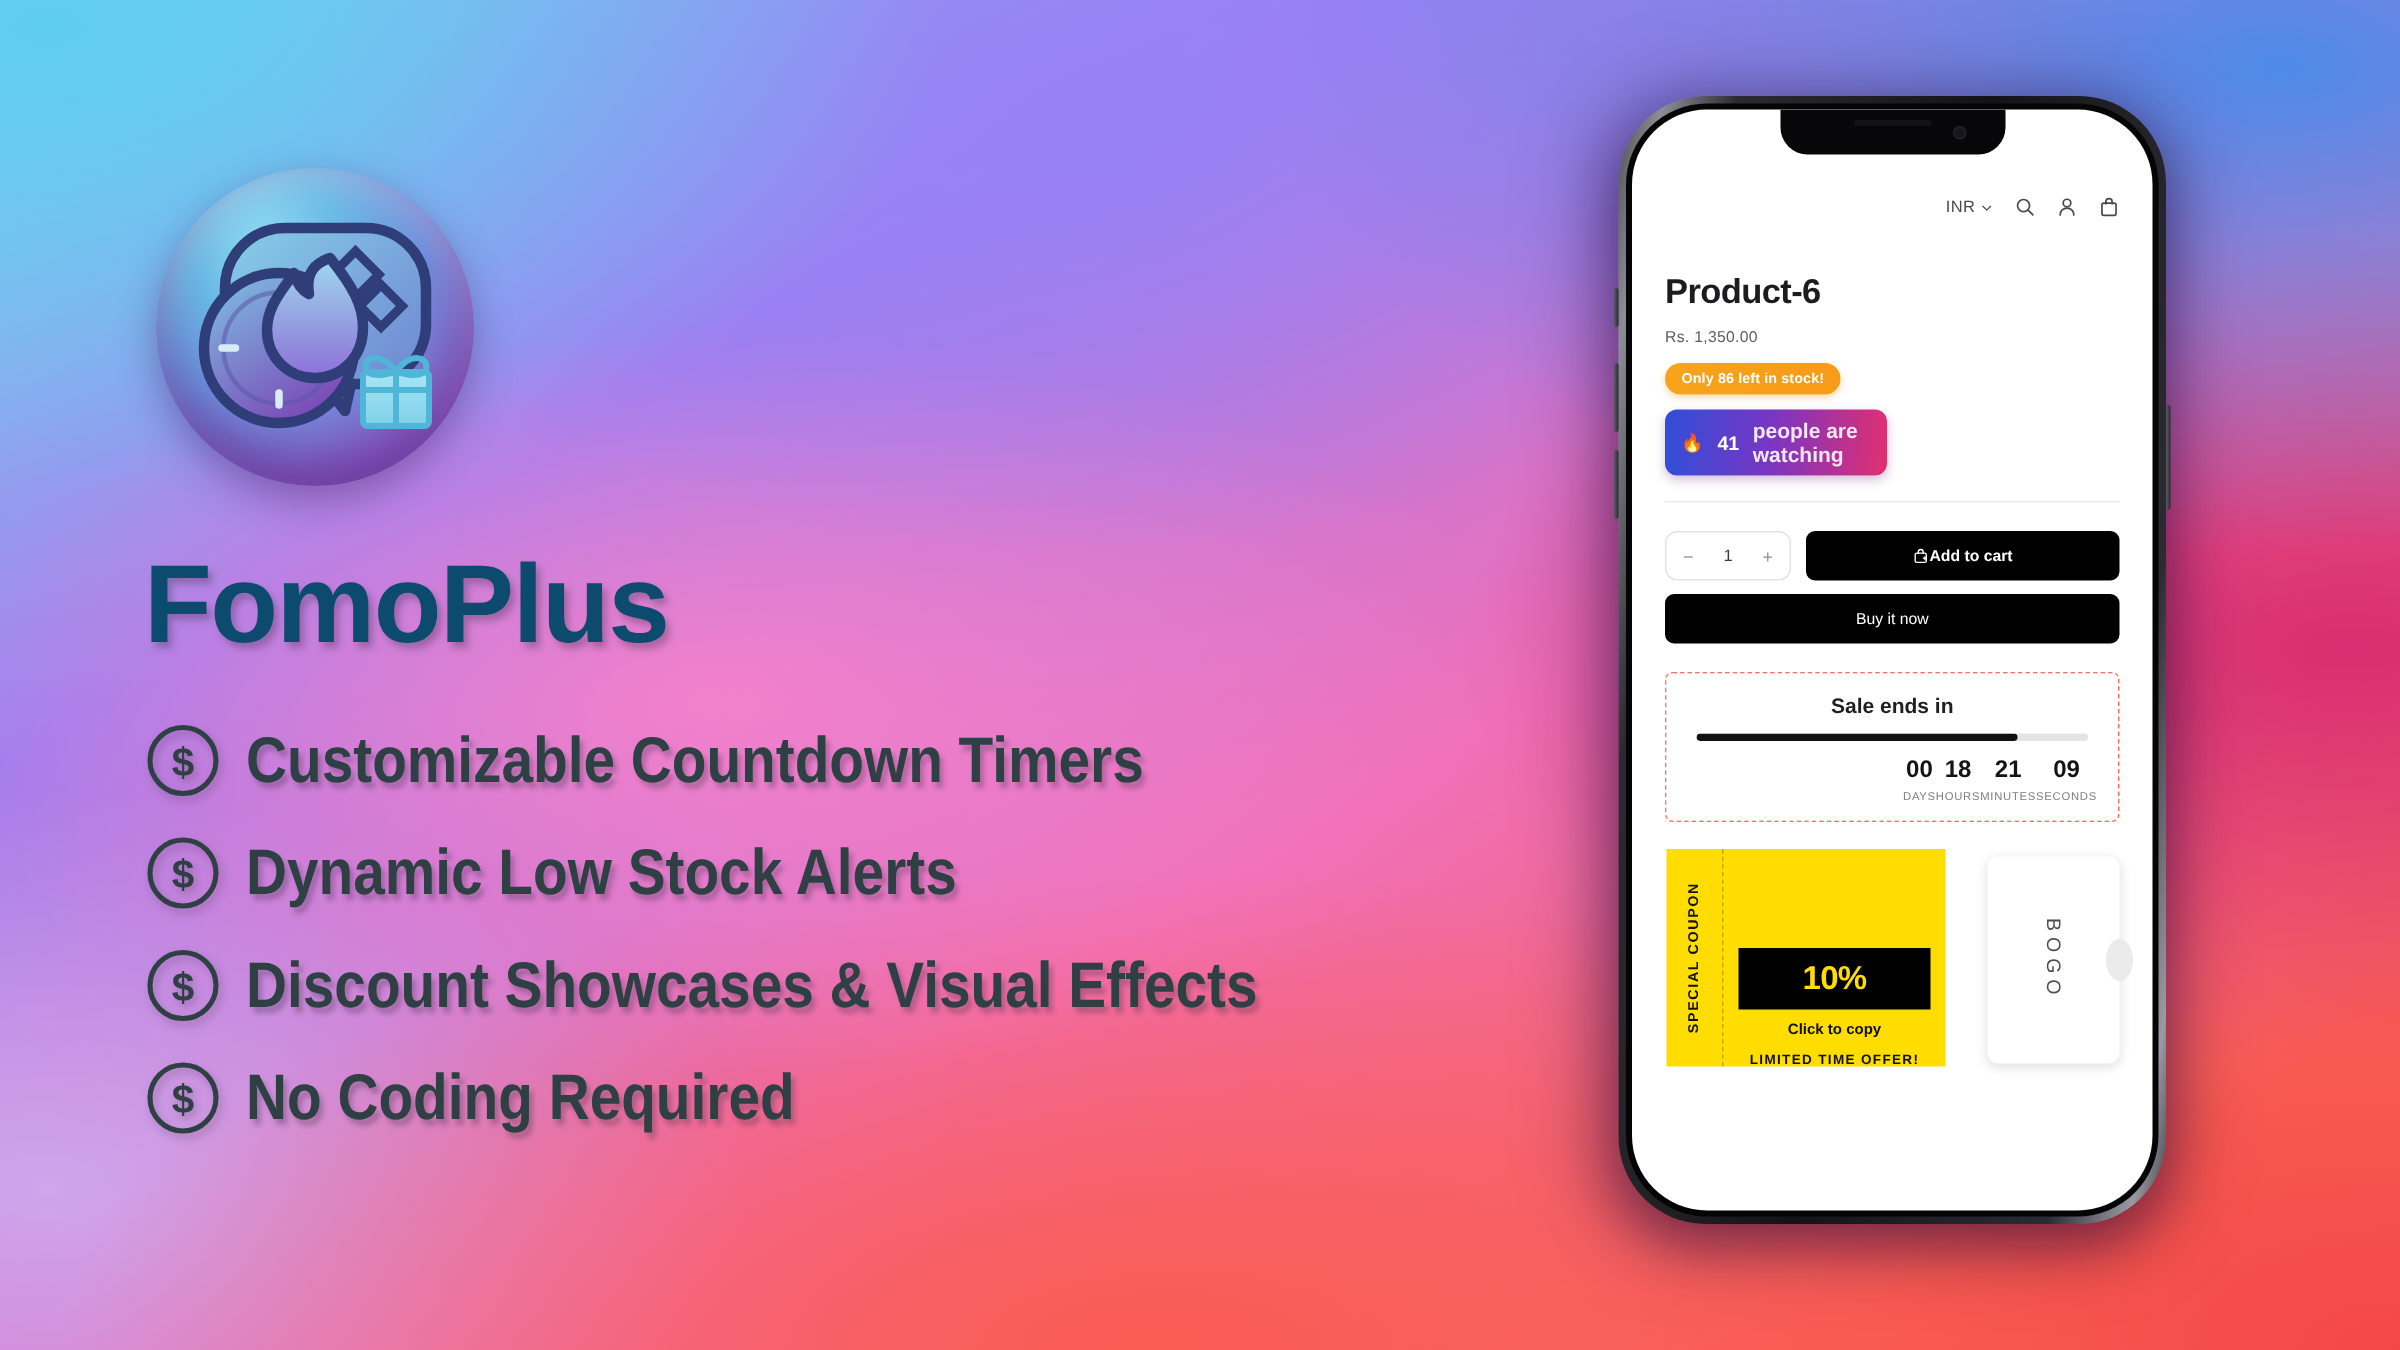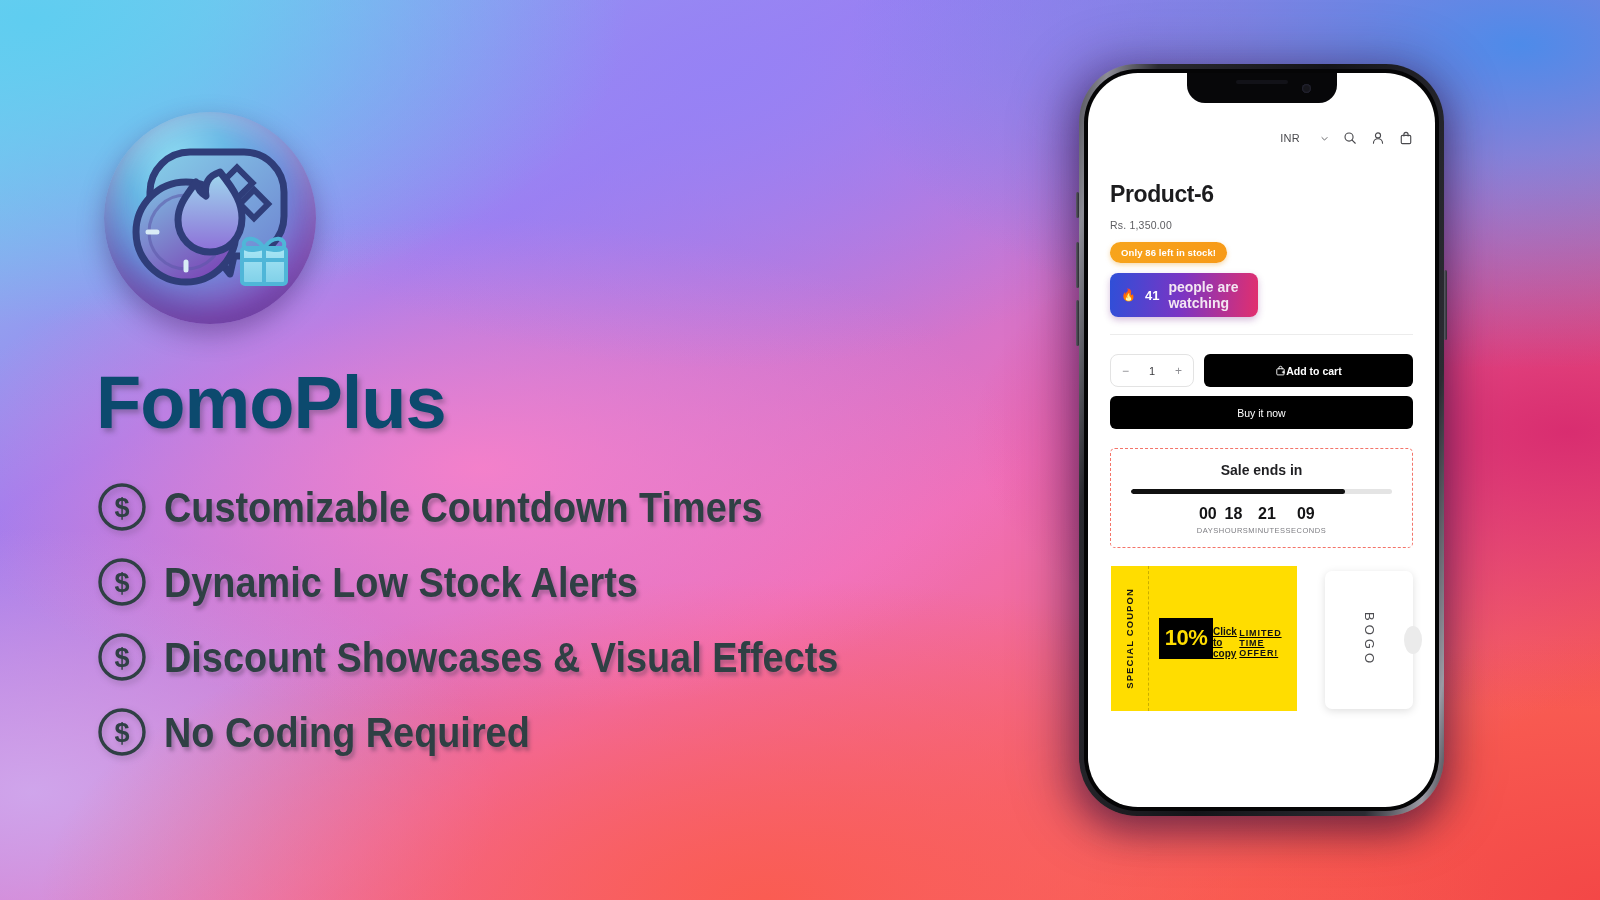--- a/index.html
+++ b/index.html
@@ -68,21 +68,21 @@
   #notch .cam { position:absolute; right:26px; top:11px; width:9px; height:9px; border-radius:50%;
                 background:#16161c; box-shadow:inset 0 0 2px #3a3a55; }
   #notch .speaker { position:absolute; left:50%; transform:translateX(-50%); top:7px;
                     width:52px; height:4px; border-radius:2px; background:#121218; }
   .side-btn { position:absolute; background:linear-gradient(90deg,#5c5c66,#2a2a30); border-radius:2px; z-index:5; }
 
   
   #content { position:absolute; inset:0; padding:52px 22px 0 22px; }
   #topbar { display:flex; align-items:center; justify-content:flex-end; gap:14px;
             height:26px; font-size:11px; color:#5b5b5f; }
-  .inr { display:flex; align-items:center; gap:20px; font-size:11px; color:#4a4a4e; letter-spacing:.3px; }
+  .inr { display:flex; align-items:center; gap:3px; font-size:11px; color:#4a4a4e; letter-spacing:.3px; }
   .tb-icon { width:14px; height:14px; display:block; }
 
   #ptitle { margin-top:30px; font-size:23px; font-weight:700; color:#1c1c1e; letter-spacing:-.4px; }
   #pprice { margin-top:11px; font-size:10.5px; color:#5d5d61; letter-spacing:.2px; }
 
   #stock-badge { display:inline-block; margin-top:11px; padding:5px 11px; border-radius:20px;
                  background:linear-gradient(95deg,#f7a41c,#f79a18);
                  color:#fff; font-size:9.5px; font-weight:700; letter-spacing:.1px;
                  box-shadow:0 2px 5px rgba(230,150,20,.35); }
 
@@ -107,42 +107,42 @@
              color:#fff; font-size:10.5px; font-weight:600; }
   #buynow { display:flex; align-items:center; justify-content:center;
             margin-top:9px; height:33px; border-radius:6px; background:#000;
             color:#fff; font-size:10.5px; font-weight:400; }
 
   
   #countdown { margin-top:19px; border:1.4px dashed #f4746a; border-radius:5px; padding:13px 14px 12px; }
   #cd-title { text-align:center; font-size:14px; font-weight:700; color:#1f1f22; }
   #cd-bar { margin:11px 6px 0; height:5px; border-radius:3px; background:#e4e4e4; overflow:hidden; }
   #cd-bar span { display:block; height:100%; background:#111; border-radius:3px; }
-  #cd-units { display:flex; justify-content:center; margin-top:11px; }
+  #cd-units { display:flex; justify-content:flex-end; margin-top:11px; }
   .cd-unit { text-align:center; }
   .cd-val { font-size:16px; font-weight:700; color:#141416; }
   .cd-lab { margin-top:3px; font-size:7.5px; color:#7d7d82; letter-spacing:.5px; }
 
   
   #coupons { position:relative; margin-top:18px; height:148px; }
   #coupon-back { position:absolute; right:0; top:5px; width:88px; height:138px;
                  background:#fff; border-radius:7px; box-shadow:0 2px 8px rgba(0,0,0,.13);
                  display:flex; align-items:center; justify-content:center; }
   #coupon-back .bogo { writing-mode:vertical-rl; font-size:13px; letter-spacing:4px;
                        color:#4e4e52; font-weight:500; }
   #coupon-back .notch-r { position:absolute; right:-9px; top:50%; transform:translateY(-50%);
                           width:18px; height:28px; border-radius:50%; background:#ebebeb; }
   #coupon-front { position:absolute; left:1px; top:0; width:186px; height:145px;
                   background:#FFDD00; display:flex; }
   #coupon-stub { width:38px; display:flex; align-items:center; justify-content:center;
                  border-right:1.5px dashed #c9ae00; }
   #coupon-stub .sc { writing-mode:vertical-rl; transform:rotate(180deg);
                      font-size:9.5px; font-weight:700; letter-spacing:1.1px; color:#121212; }
-  #coupon-body { flex:1; display:flex; flex-direction:row; align-items:center; justify-content:flex-end;
-                 padding:0 10px;text-decoration:underline; }
+  #coupon-body { flex:1; display:flex; flex-direction:column; align-items:center; justify-content:flex-end;
+                 padding:0 10px; }
   #coupon-pct { width:100%; background:#000; color:#FFDD00; text-align:center;
                 font-size:22px; font-weight:700; padding:7px 0 8px; letter-spacing:-.5px; }
   #coupon-copy { margin-top:8px; font-size:10px; font-weight:700; color:#111; }
   #coupon-limited { margin-top:9px; font-size:9px; font-weight:700; color:#111; letter-spacing:.9px; }
 </style>
 </head>
 <body>
 
 <div id="bg"></div>
 

